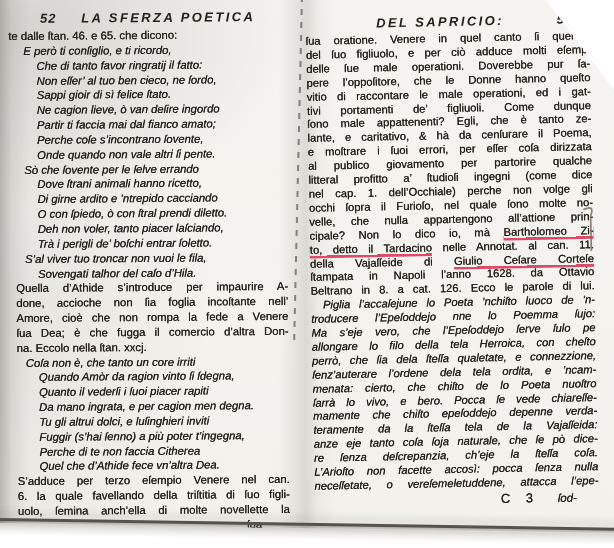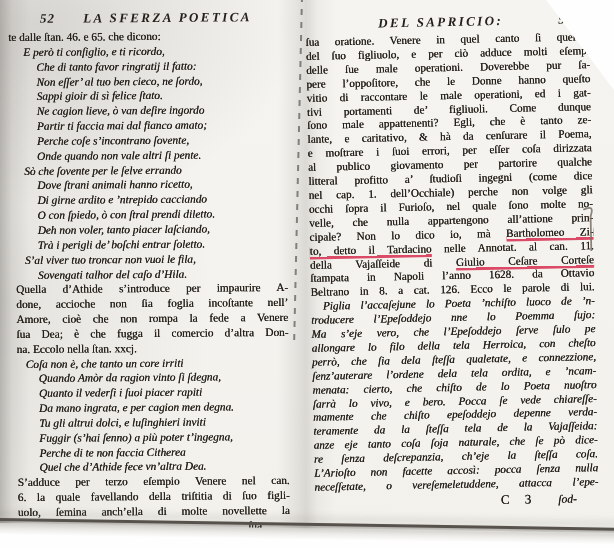--- a/index.html
+++ b/index.html
@@ -1,17 +1,17 @@
 <!DOCTYPE html>
 <html style="--ul: #db4a66;"><head>
 <meta charset="utf-8">
 <style>
   html,body{margin:0;padding:0;background:#ffffff;}
   .canvas{position:relative;width:614px;height:548px;overflow:hidden;background:#fefefe;
-          font-family:Liberation Serif, serif;color:#26201a;}
+          font-family:Liberation Sans, sans-serif;color:#26201a;}
   .under-band{position:absolute;left:-4px;top:521px;width:640px;height:14px;z-index:0;
           background:linear-gradient(#c9c6c1,#ecebe8 55%,#ffffff);
           transform:rotate(0.9deg);transform-origin:0 0;}
   .paper{position:absolute;inset:0;z-index:1;
      background:
        radial-gradient(420px 300px at 6% 4%, rgba(105,100,95,.20), transparent 62%),
        radial-gradient(300px 520px at 0% 55%, rgba(90,85,80,.10), transparent 70%),
        linear-gradient(90deg, rgba(70,65,60,.30) 0px, rgba(70,65,60,.10) 12px, rgba(70,65,60,0) 30px),
        linear-gradient(90deg, transparent 278px, rgba(95,90,82,.10) 296px, rgba(95,90,82,.17) 306px, rgba(95,90,82,.05) 318px, transparent 336px),
        linear-gradient(#f5f4f0,#f2f1ec);

